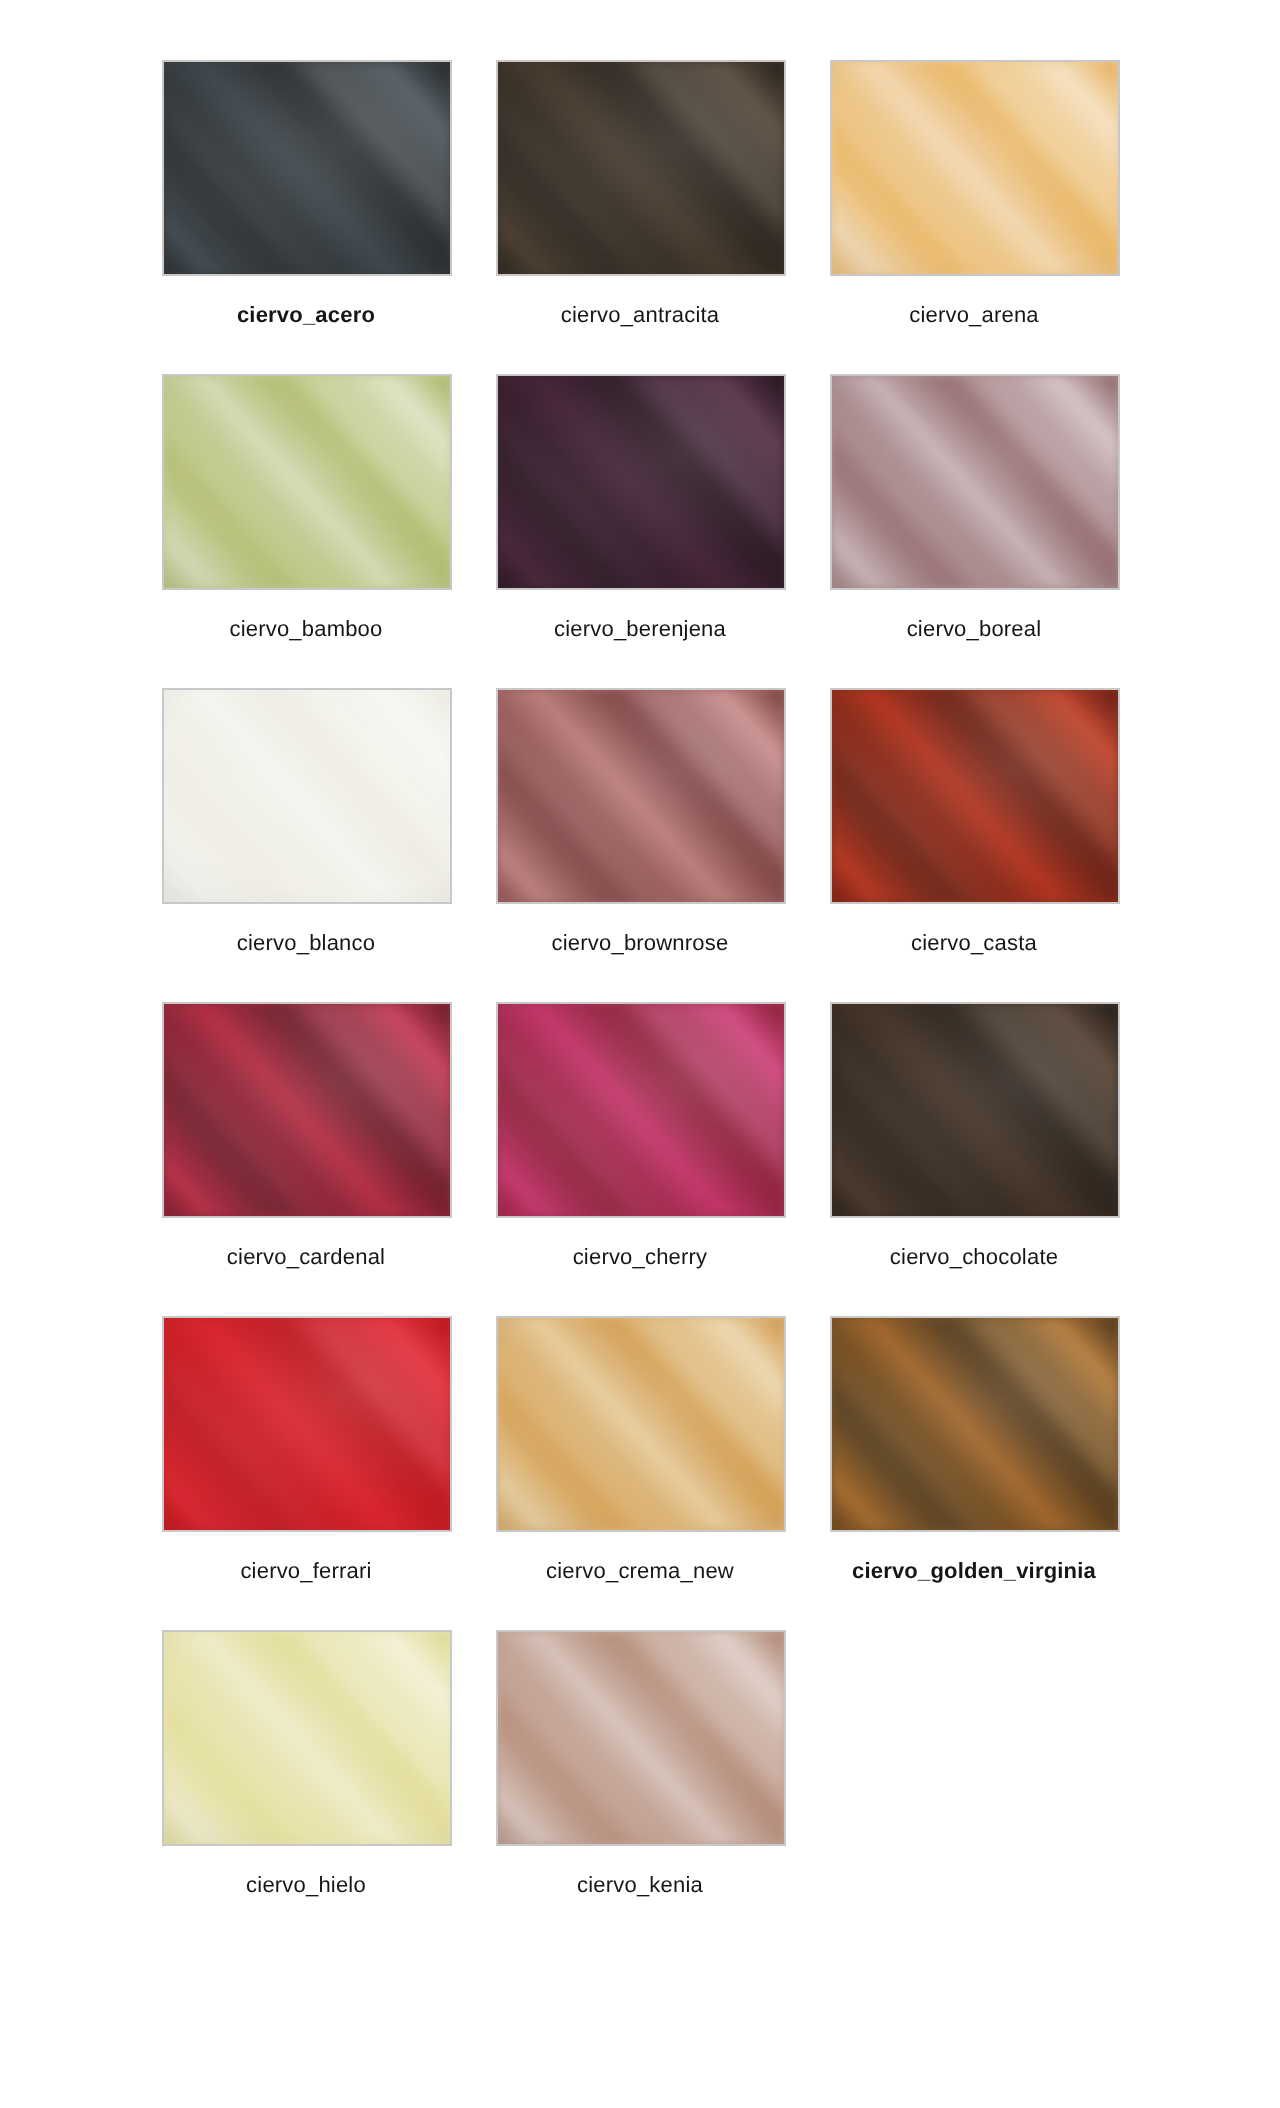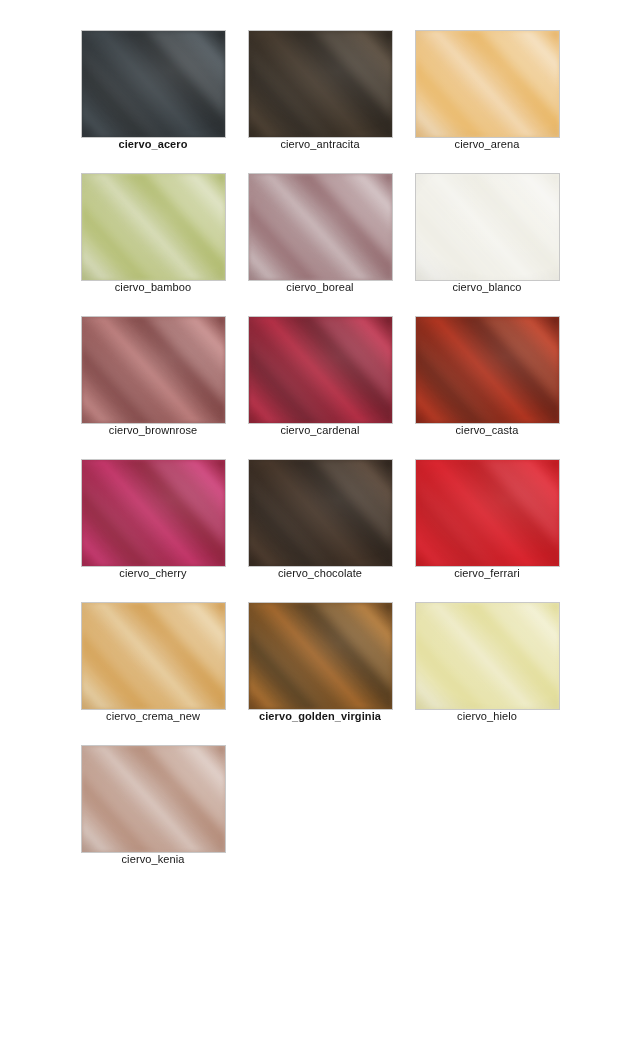--- a/index.html
+++ b/index.html
@@ -90,21 +90,21 @@
   .swatch-chip .drape-vignette {
     background: radial-gradient(
       ellipse 130% 120% at 62% 38%,
       rgba(255,255,255,0.10) 0%,
       rgba(0,0,0,0.00) 48%,
       rgba(0,0,0,0.14) 100%
     );
   }
 
   .swatch-label {
-    margin-top: 0;
+    margin-top: 14px;
     font-size: 11px;
     line-height: 13px;
     letter-spacing: 0.1px;
     text-align: center;
     color: #161616;
     white-space: nowrap;
   }
   .swatch-label.is-bold {
     font-weight: bold;
   }
@@ -144,20 +144,29 @@
       <div class="swatch-chip">
         <div class="drape-base" style="background: rgb(195, 203, 145);"></div>
         <div class="drape-bands"></div>
         <div class="drape-sheen"></div>
         <div class="drape-vignette"></div>
       </div>
       <div class="swatch-label">ciervo_bamboo</div>
     </div>
     <div class="swatch-cell">
       <div class="swatch-chip">
+        <div class="drape-base" style="background: rgb(58, 32, 48);"></div>
+        <div class="drape-bands"></div>
+        <div class="drape-sheen"></div>
+        <div class="drape-vignette"></div>
+      </div>
+      <div class="swatch-label">ciervo_berenjena</div>
+    </div>
+    <div class="swatch-cell">
+      <div class="swatch-chip">
         <div class="drape-base" style="background: rgb(173, 143, 146);"></div>
         <div class="drape-bands"></div>
         <div class="drape-sheen"></div>
         <div class="drape-vignette"></div>
       </div>
       <div class="swatch-label">ciervo_boreal</div>
     </div>
     <div class="swatch-cell">
       <div class="swatch-chip">
         <div class="drape-base" style="background: rgb(242, 241, 234);"></div>
@@ -171,38 +180,38 @@
       <div class="swatch-chip">
         <div class="drape-base" style="background: rgb(157, 99, 98);"></div>
         <div class="drape-bands"></div>
         <div class="drape-sheen"></div>
         <div class="drape-vignette"></div>
       </div>
       <div class="swatch-label">ciervo_brownrose</div>
     </div>
     <div class="swatch-cell">
       <div class="swatch-chip">
+        <div class="drape-base" style="background: rgb(142, 45, 28);"></div>
+        <div class="drape-bands"></div>
+        <div class="drape-sheen"></div>
+        <div class="drape-vignette"></div>
+      </div>
+      <div class="swatch-label">ciervo_casta</div>
+    </div>
+    <div class="swatch-cell">
+      <div class="swatch-chip">
         <div class="drape-base" style="background: rgb(146, 40, 58);"></div>
         <div class="drape-bands"></div>
         <div class="drape-sheen"></div>
         <div class="drape-vignette"></div>
       </div>
       <div class="swatch-label">ciervo_cardenal</div>
     </div>
     <div class="swatch-cell">
       <div class="swatch-chip">
-        <div class="drape-base" style="background: rgb(142, 45, 28);"></div>
-        <div class="drape-bands"></div>
-        <div class="drape-sheen"></div>
-        <div class="drape-vignette"></div>
-      </div>
-      <div class="swatch-label">ciervo_casta</div>
-    </div>
-    <div class="swatch-cell">
-      <div class="swatch-chip">
         <div class="drape-base" style="background: rgb(169, 46, 85);"></div>
         <div class="drape-bands"></div>
         <div class="drape-sheen"></div>
         <div class="drape-vignette"></div>
       </div>
       <div class="swatch-label">ciervo_cherry</div>
     </div>
     <div class="swatch-cell">
       <div class="swatch-chip">
         <div class="drape-base" style="background: rgb(59, 46, 36);"></div>

